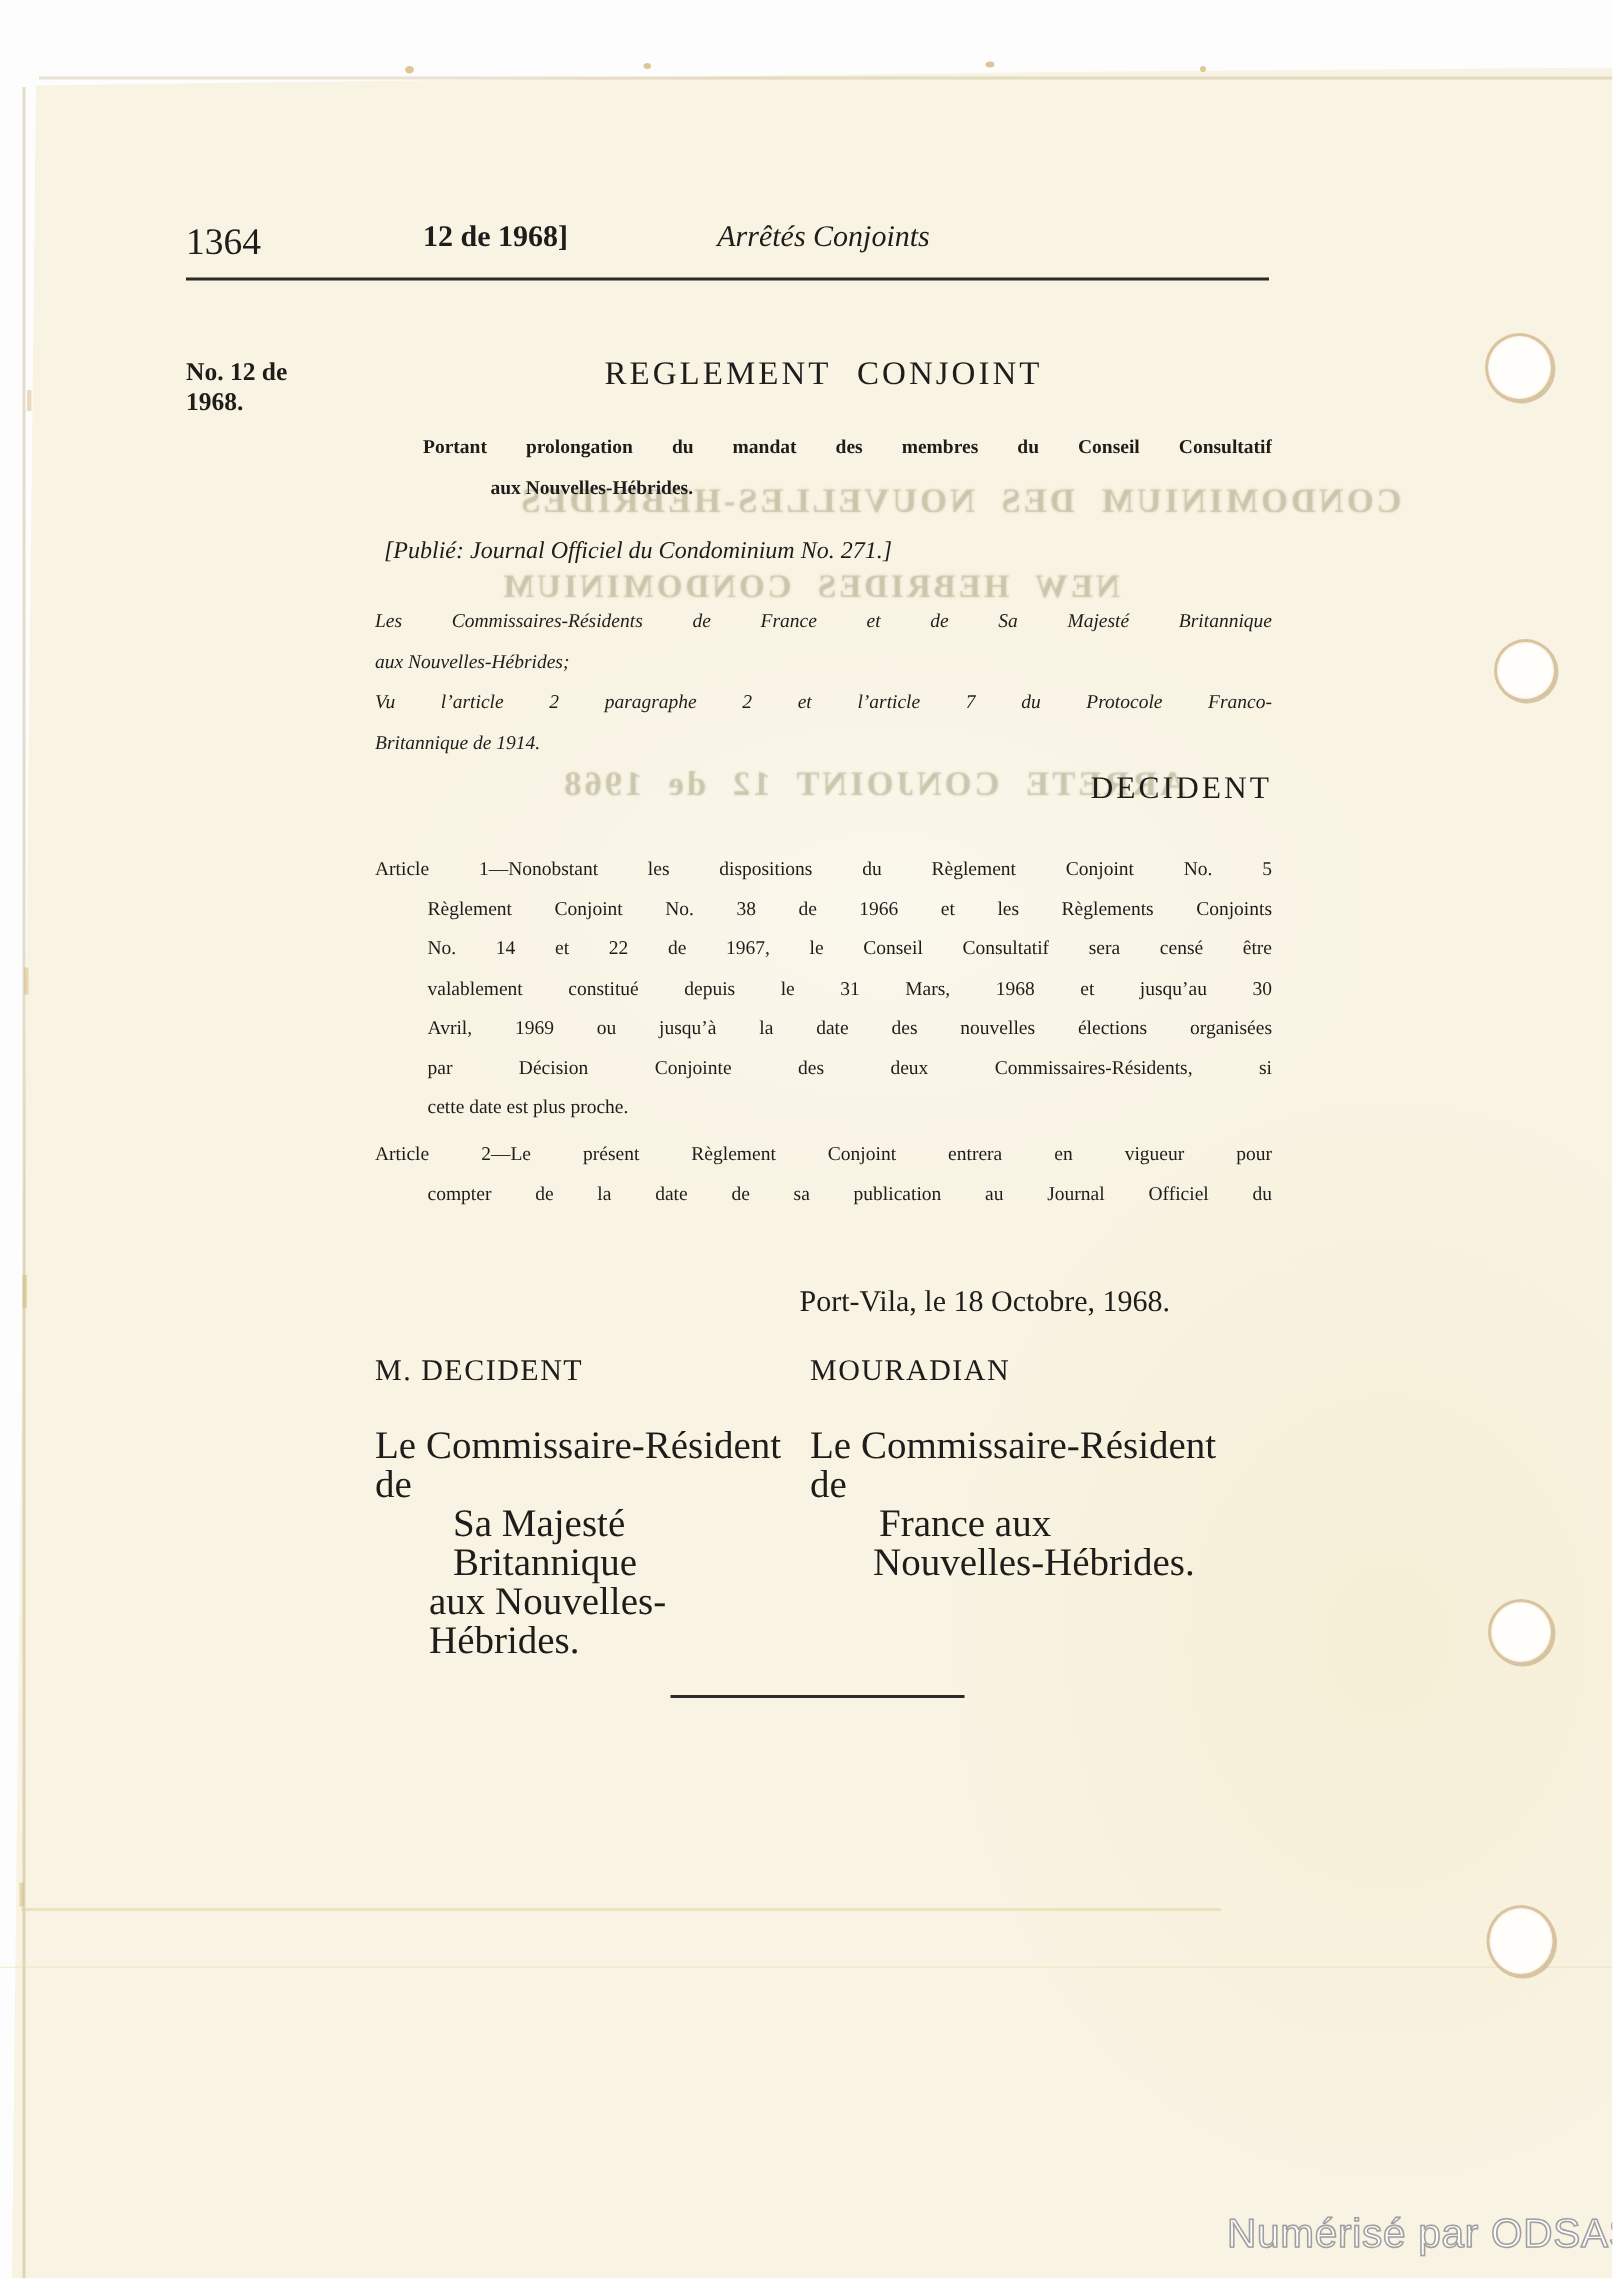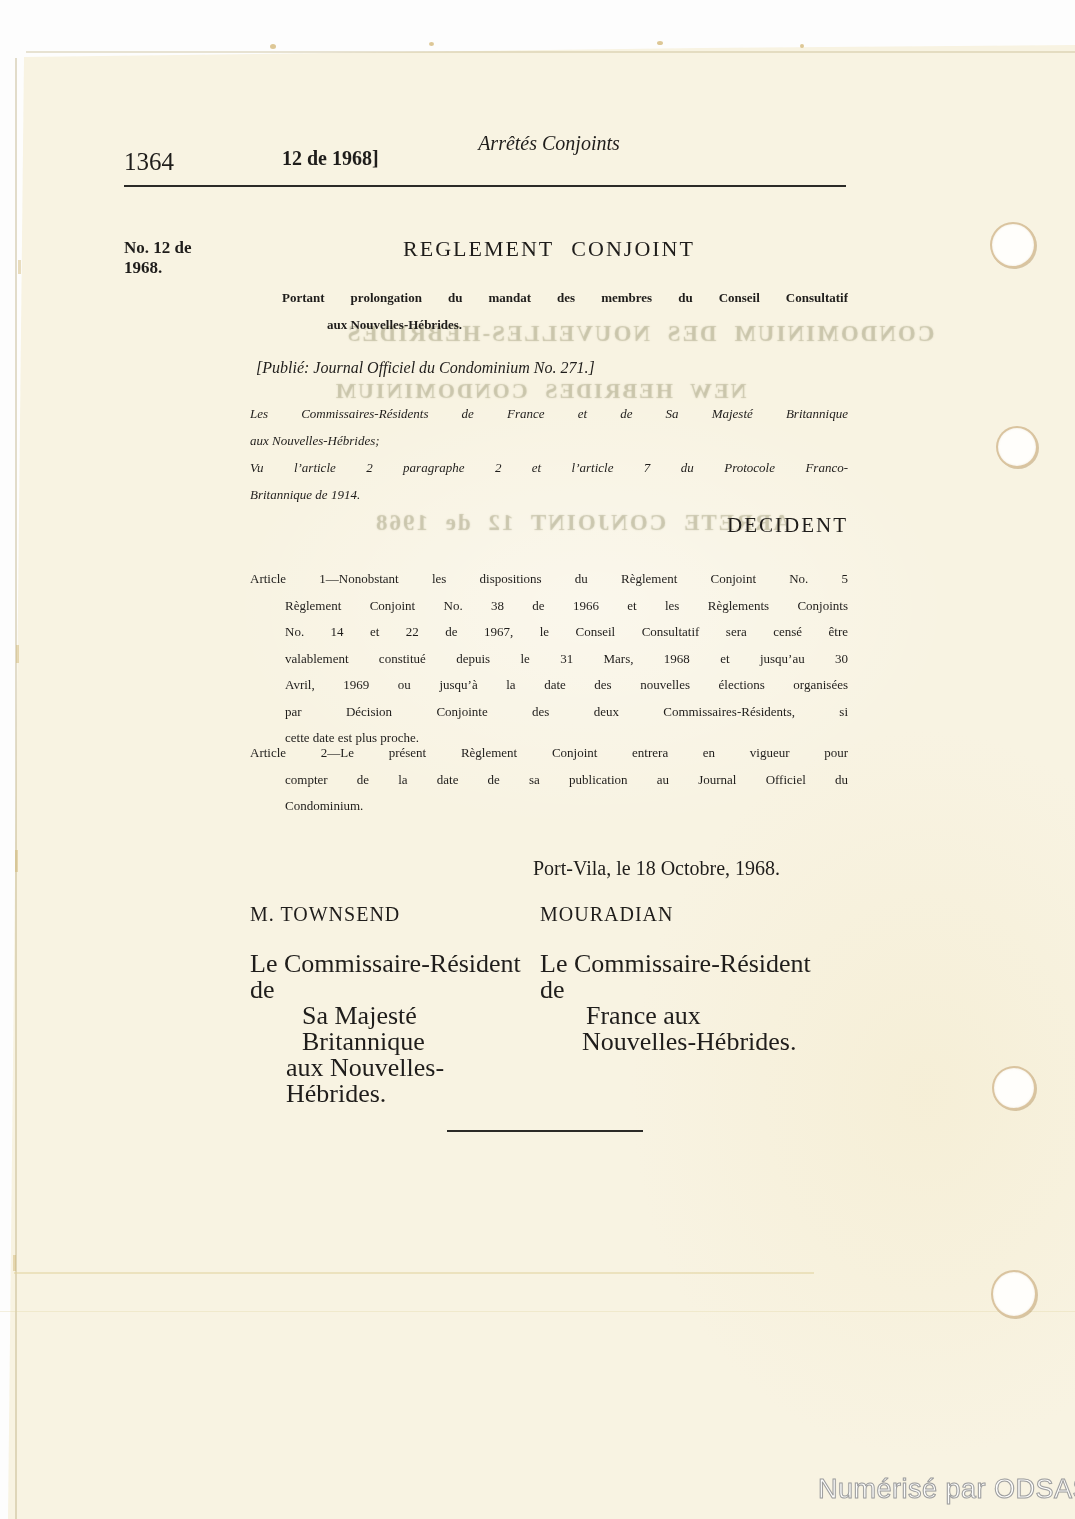--- a/index.html
+++ b/index.html
@@ -60,21 +60,21 @@
   <div class="paper"></div>
   <div class="edge-left"></div>
   <div class="edge-top"></div>
 
   <div class="abs bleed mirror" style="left:225px;top:321px;width:830px;font-size:23px;">CONDOMINIUM DES NOUVELLES-HEBRIDES</div>
   <div class="abs bleed mirror" style="left:280px;top:378px;width:520px;font-size:22px;">NEW HEBRIDES CONDOMINIUM</div>
   <div class="abs bleed mirror" style="left:262px;top:510px;width:640px;font-size:23px;">ARRETE CONJOINT 12 de 1968</div>
 
   <div class="abs" style="left:124px;top:148px;font-size:25px;">1364</div>
   <div class="abs bold" style="left:250px;top:147px;font-size:20px;">12 de 1968]</div>
-  <div class="abs it col" style="top:132px;text-align:center;font-size:20px;">Arrêtés Conjoints</div>
+  <div class="abs it col" style="top:147px;text-align:center;font-size:20px;">Arrêtés Conjoints</div>
   <div class="abs rule" style="left:124px;top:185px;width:722px;"></div>
 
   <div class="abs" style="left:124px;top:238px;width:110px;font-size:17px;line-height:20px;font-weight:600;">
     <div>No. 12 de</div>
     <div>1968.</div>
   </div>
 
   <div class="abs col" style="top:236px;text-align:center;font-size:22px;letter-spacing:2px;word-spacing:10px;">REGLEMENT CONJOINT</div>
 
   <div class="abs col" style="top:285px;">
@@ -98,29 +98,28 @@
   <div class="abs col" style="top:566px;">
     <div class="ln jl">Article 1—Nonobstant les dispositions du Règlement Conjoint No. 5</div>
     <div class="ln jl ind">Règlement Conjoint No. 38 de 1966 et les Règlements Conjoints</div>
     <div class="ln jl ind">No. 14 et 22 de 1967, le Conseil Consultatif sera censé être</div>
     <div class="ln jl ind">valablement constitué depuis le 31 Mars, 1968 et jusqu’au 30</div>
     <div class="ln jl ind">Avril, 1969 ou jusqu’à la date des nouvelles élections organisées</div>
     <div class="ln jl ind">par Décision Conjointe des deux Commissaires-Résidents, si</div>
     <div class="ln ind">cette date est plus proche.</div>
   </div>
 
-  <div class="abs col" style="top:740px;">
+  <div class="abs col" style="top:756px;">
     <div class="ln jl">Article 2—Le présent Règlement Conjoint entrera en vigueur pour</div>
     <div class="ln jl ind">compter de la date de sa publication au Journal Officiel du</div>
-    <div class="ln ind">Condominium.</div>
   </div>
 
   <div class="abs" style="left:533px;top:857px;font-size:20px;">Port-Vila, le 18 Octobre, 1968.</div>
 
-  <div class="abs name-caps" style="left:250px;top:903px;">M. TOWNSEND</div>
+  <div class="abs name-caps" style="left:250px;top:903px;">M. DECIDENT</div>
   <div class="abs name-caps" style="left:540px;top:903px;">MOURADIAN</div>
 
   <div class="abs rolelines" style="left:250px;top:951px;width:290px;">
     <div>Le Commissaire-Résident de</div>
     <div style="padding-left:52px;">Sa Majesté Britannique</div>
     <div style="padding-left:36px;">aux Nouvelles-Hébrides.</div>
   </div>
 
   <div class="abs rolelines" style="left:540px;top:951px;width:290px;">
     <div>Le Commissaire-Résident de</div>

